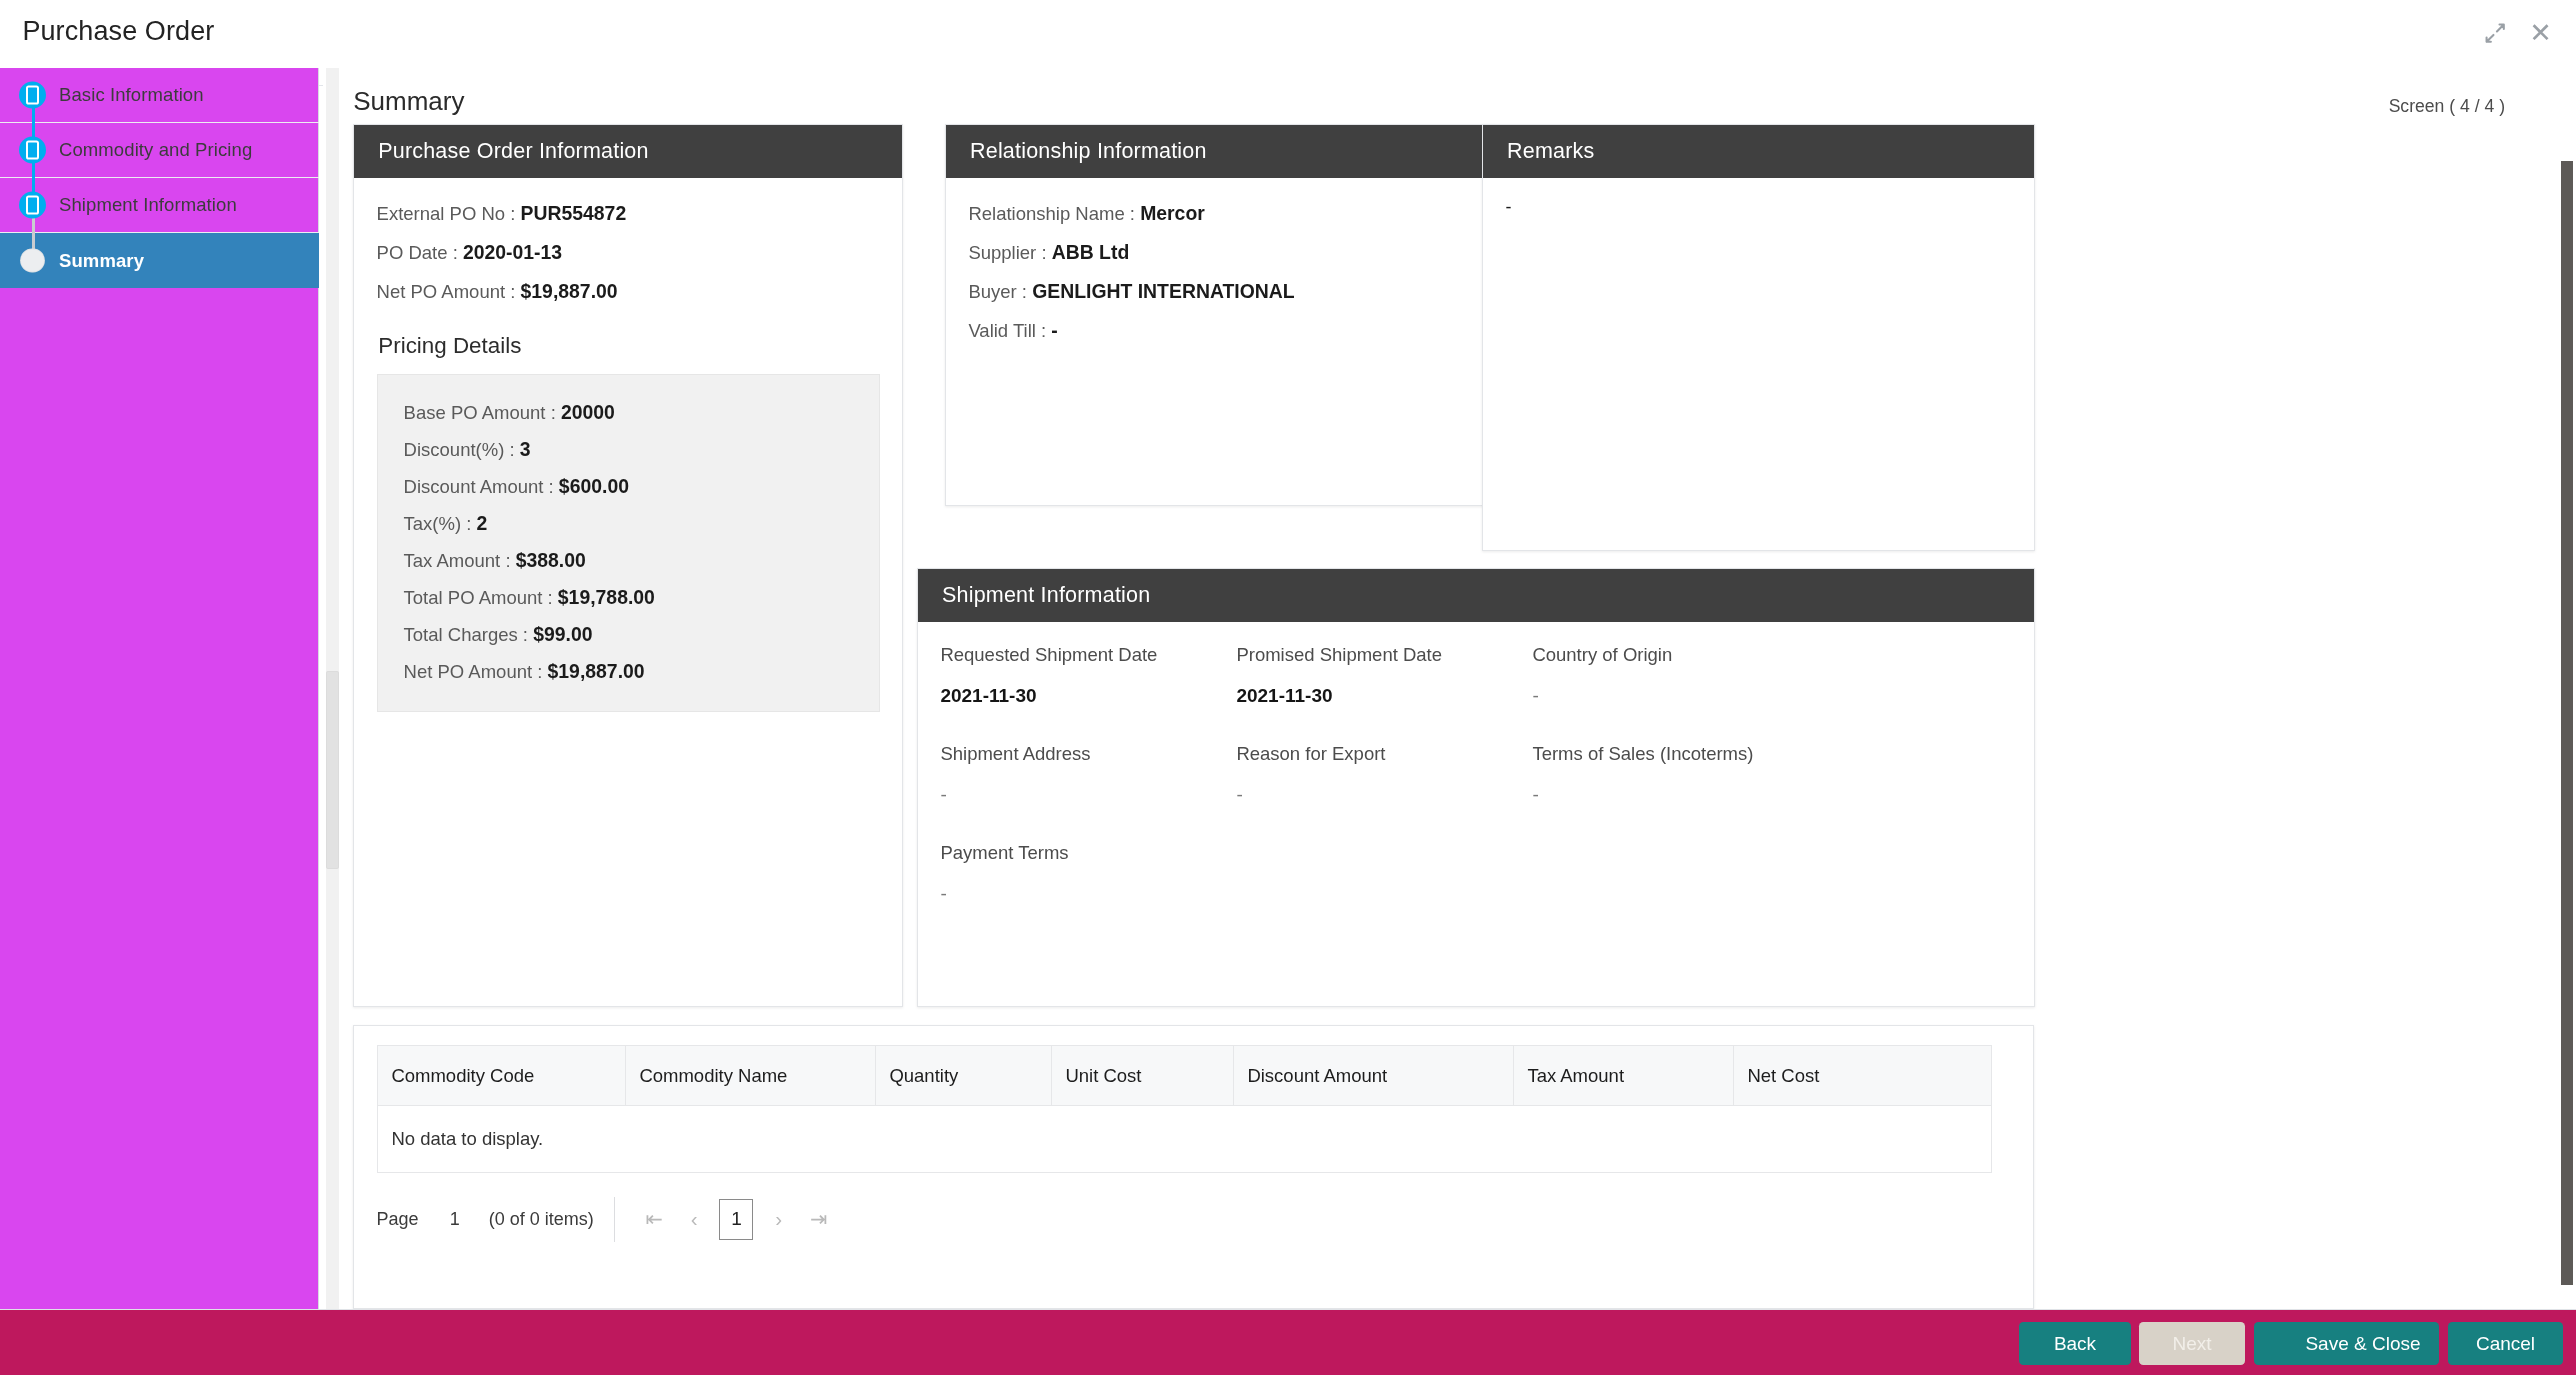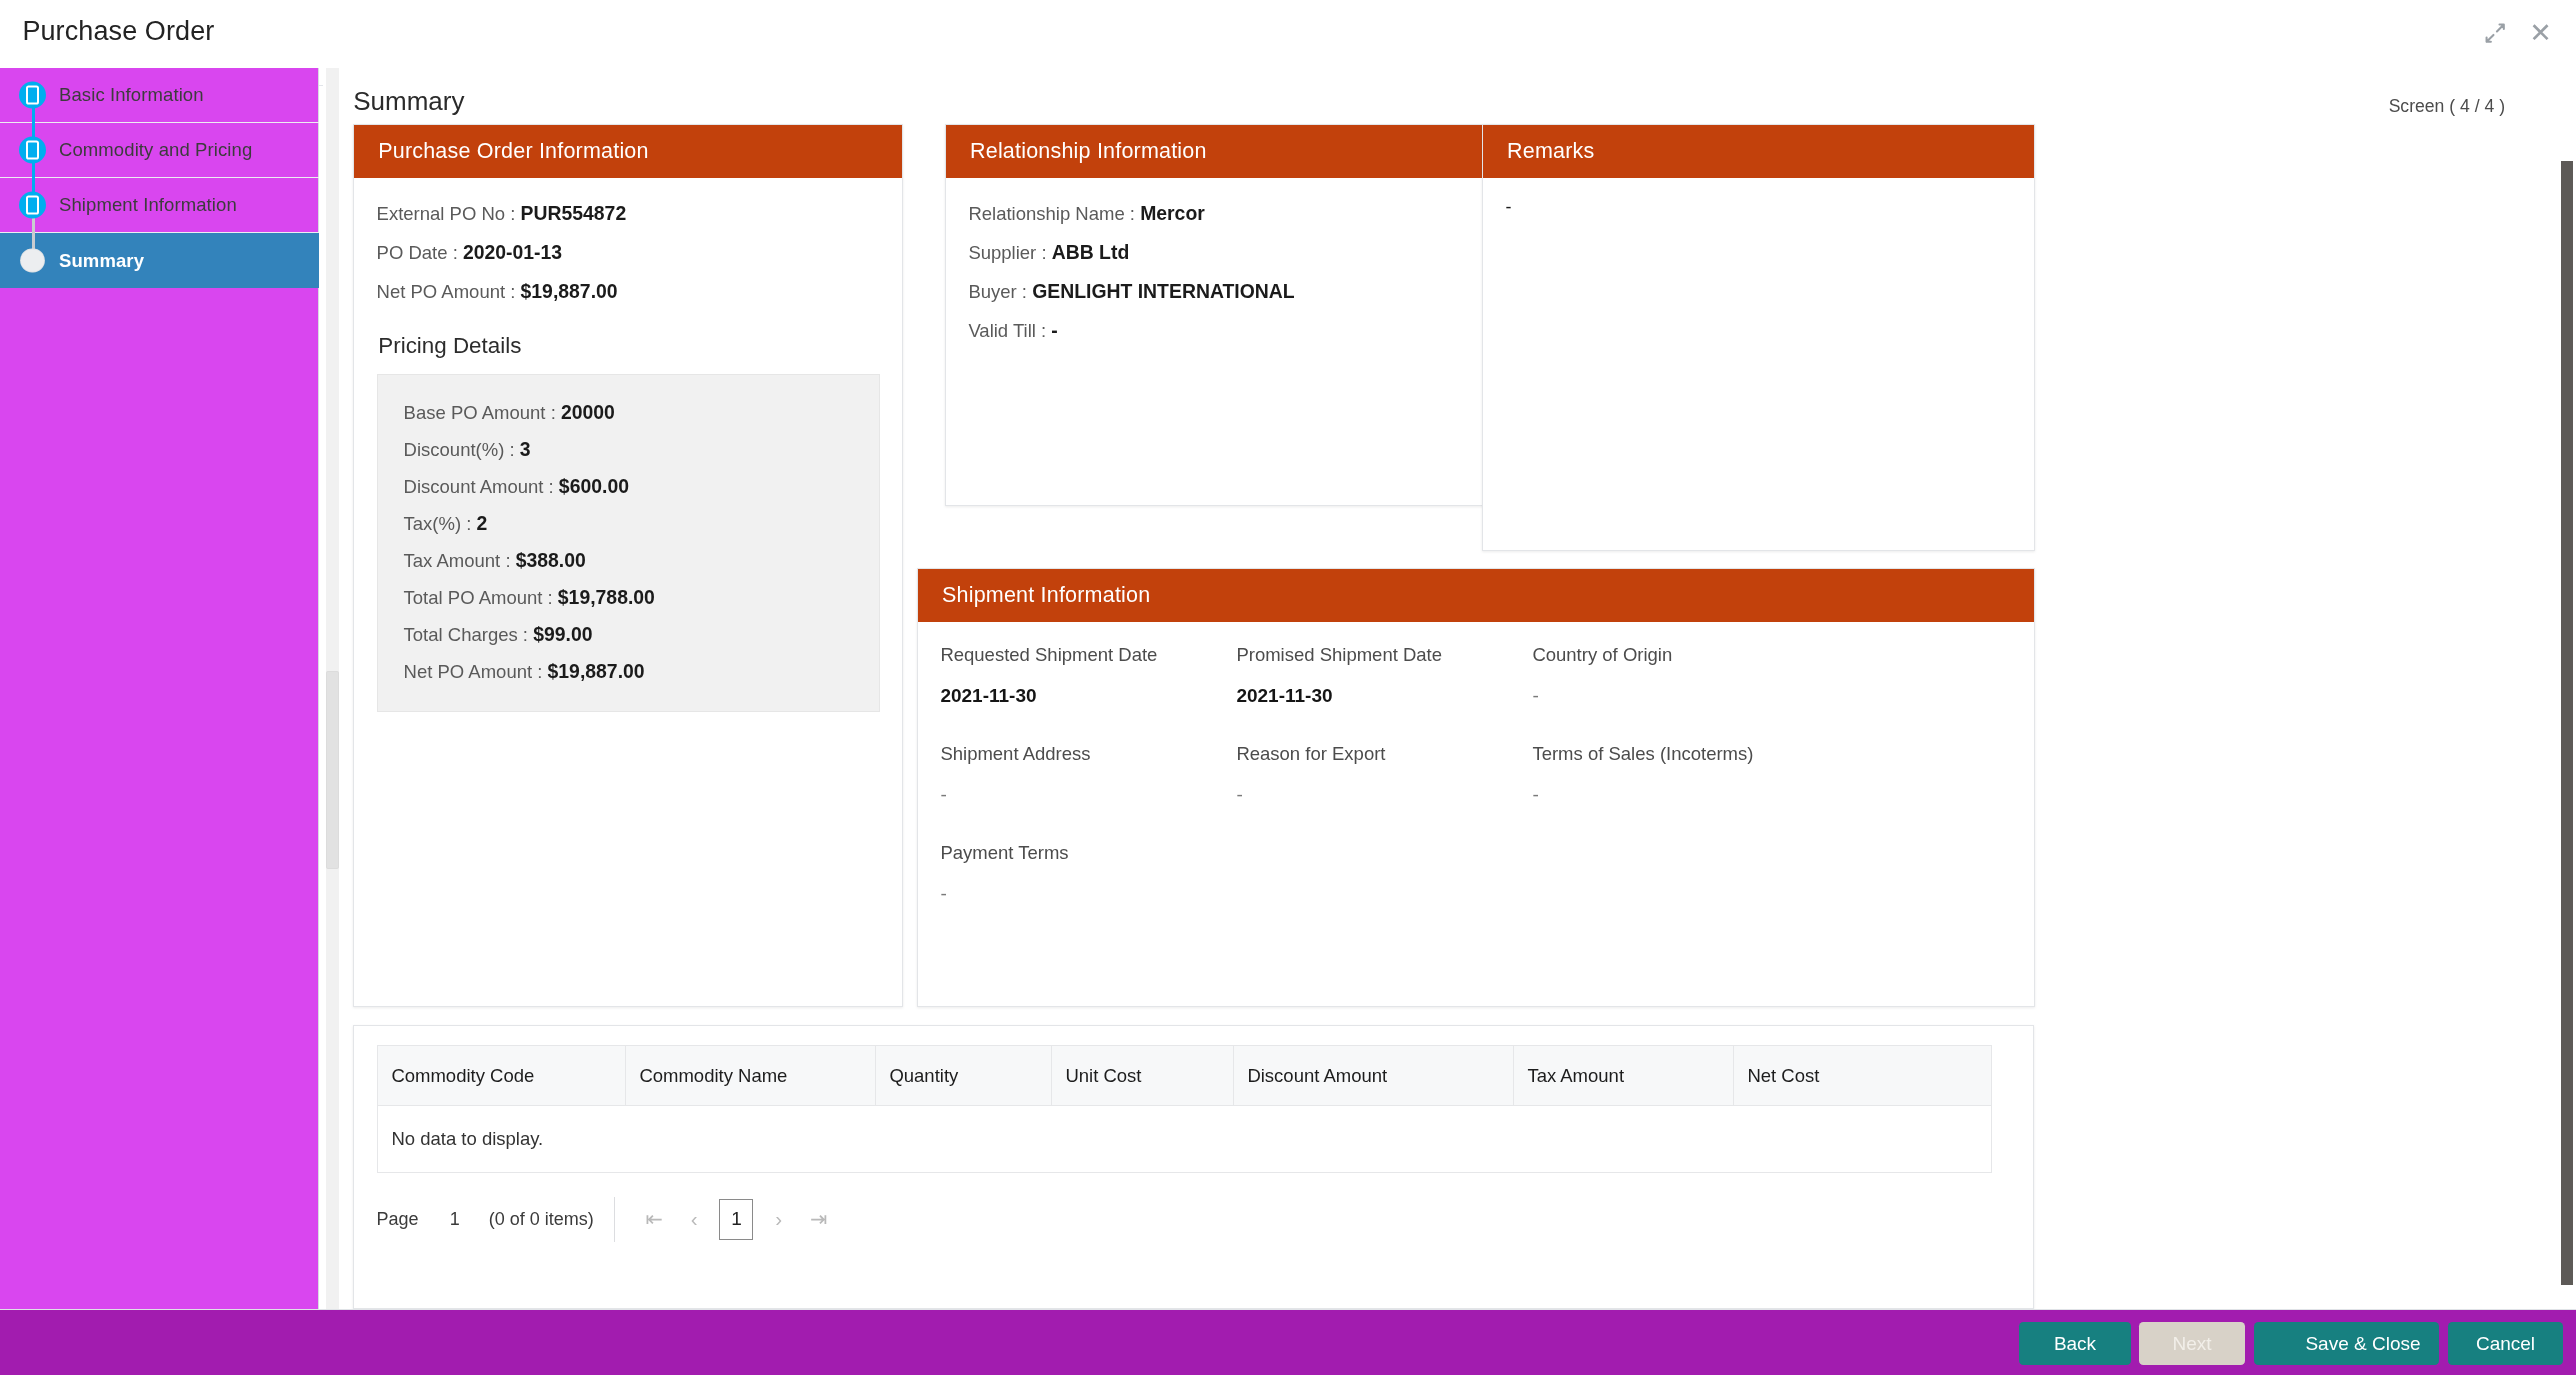--- a/index.html
+++ b/index.html
@@ -96,21 +96,21 @@
     font-size: 17.6px; color: #4c4c4c;
   }
 
   
   .card {
     position: absolute; background: #ffffff;
     border: 0.9px solid #e3e5e8;
     box-shadow: 0 0.9px 2.6px rgba(0,0,0,.08);
   }
   .card-head {
-    background: #c2410c; color: #ffffff;
+    background: #404040; color: #ffffff;
     height: 53px; display: flex; align-items: center;
     padding-left: 24px; font-size: 21.5px; letter-spacing: 0.2px;
   }
   .card-body { padding: 15.5px 22.4px 19px 22.4px; }
 
   .kv { font-size: 18.5px; color: #5a5a5a; line-height: 38px; white-space: nowrap; }
   .kv b { color: #1b1b1b; font-weight: bold; font-size: 19.4px; }
 
   .section-title { font-size: 22.4px; color: #2c2c2c; margin: 22.4px 0 15.5px 1.7px; }
 
@@ -176,21 +176,21 @@
     background: #ffffff;
   }
   #win-scrollbar .wthumb {
     position: absolute; right: 3.4px; top: 93px; width: 12px; height: 1124px;
     background: #5d5a57; border-radius: 0;
   }
 
   
   #footer {
     position: absolute; left: 0; bottom: 0; width: 2576px; height: 66px;
-    background: #a21caf; border-top: 0.9px solid #e0e3e7;
+    background: #be185d; border-top: 0.9px solid #e0e3e7;
   }
   .fbtn {
     position: absolute; top: 12px; height: 43px;
     border-radius: 4.3px; border: none;
     font-family: "Liberation Sans", sans-serif;
     font-size: 19px; color: #ffffff; cursor: pointer;
     display: flex; align-items: center; justify-content: center;
   }
   .fbtn.teal { background: #178080; }
   .fbtn.disabled { background: #d8d2c8; color: #f2efe9; cursor: default; }

